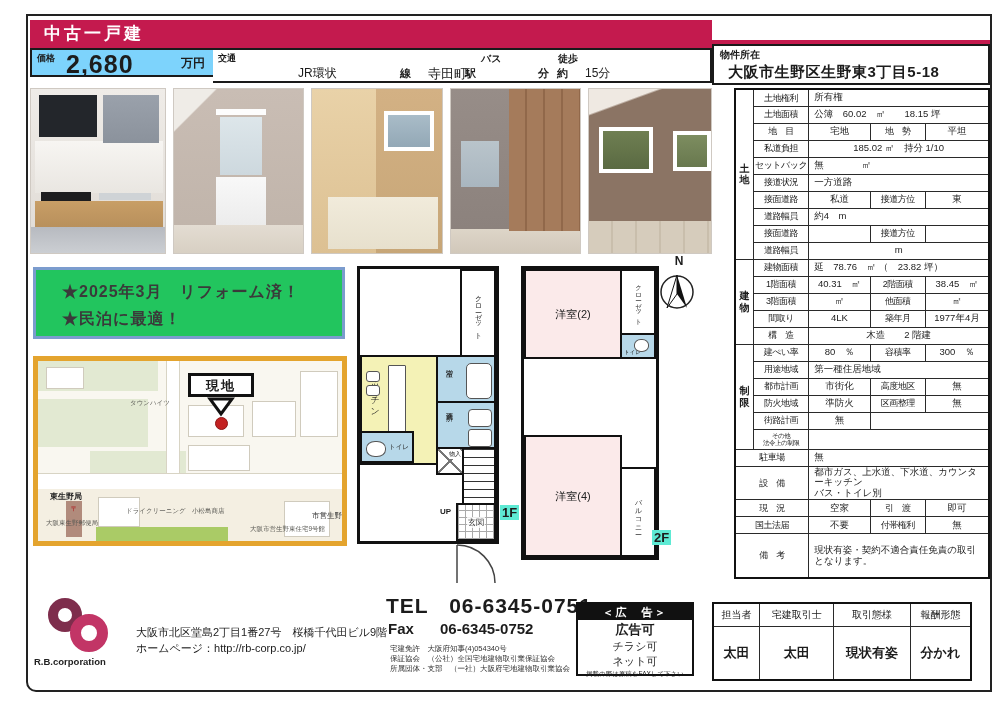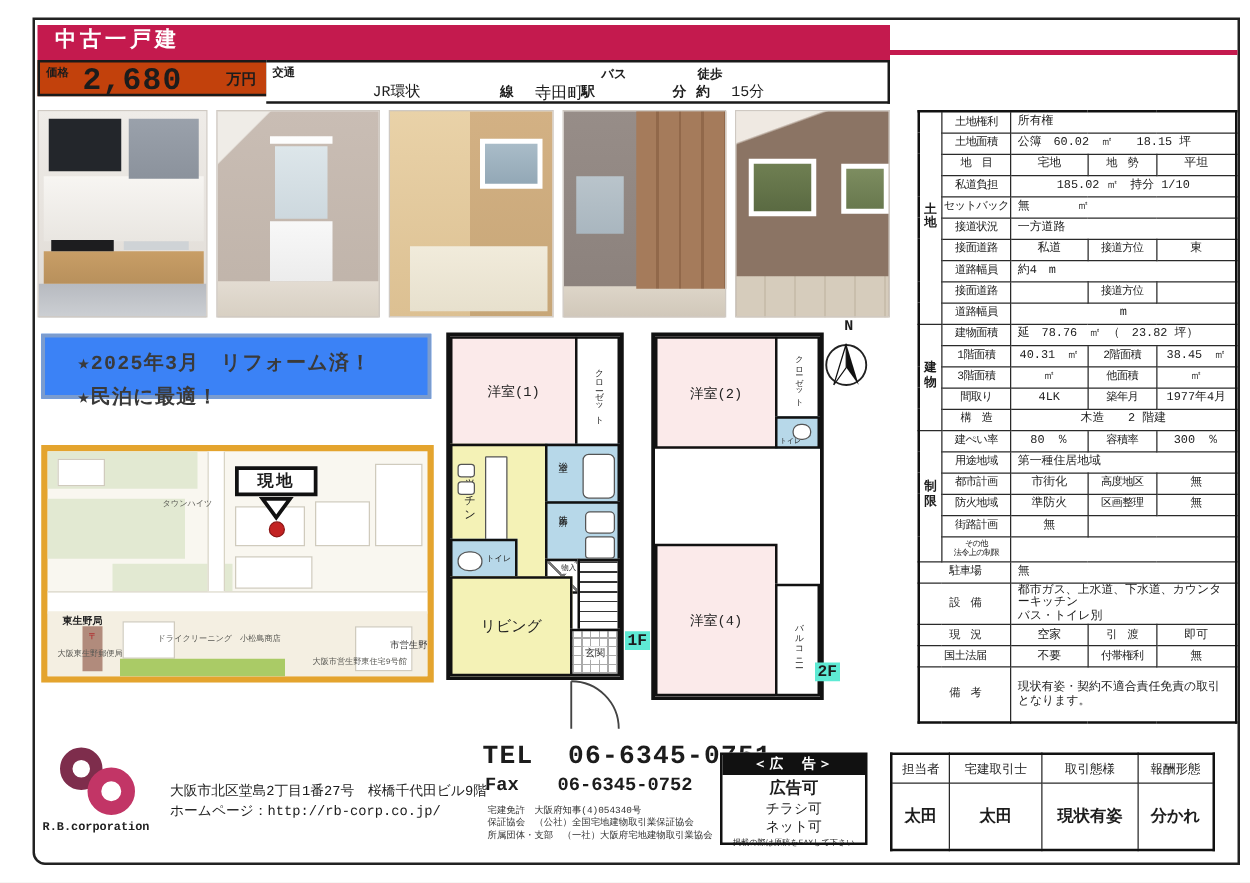--- a/index.html
+++ b/index.html
@@ -1,25 +1,25 @@
 <!DOCTYPE html>
 <html style="--crimson: #c41a4e; --map_border: #e4a42e; --callout_blue: #7b9cce; --plan_pink: #fbeaea; --plan_yellow: #f4f2b6; --plan_blue: #b7d8e9; --logo_maroon: #7e2d4c; --logo_pink: #c23566;"><head>
 <meta charset="utf-8">
 <style>
   html,body{margin:0;padding:0;background:#f1efec;}
   .page{position:relative;width:1000px;height:706px;background:#fff;overflow:hidden;
-        font-family:Liberation Mono, monospace;color:#1c1c1c;}
+        font-family:Liberation Sans, sans-serif;color:#1c1c1c;}
   .abs{position:absolute;}
   .sheet{position:absolute;left:26px;top:14px;width:962px;height:674px;border:2px solid #222;
          border-radius:0 0 0 10px;background:#fff;}
   
   .banner{position:absolute;left:30px;top:20px;width:682px;height:28px;background:var(--crimson,#c41a4e);
           color:#fff;font-weight:bold;font-size:17px;letter-spacing:3px;line-height:28px;padding-left:14px;box-sizing:border-box;}
   .banner-sliver{position:absolute;left:712px;top:40px;width:278px;height:4px;background:var(--crimson,#c41a4e);}
-  .pricebox{position:absolute;left:30px;top:48px;width:185px;height:29px;border:2px solid #1a1a1a;box-sizing:border-box;background:#c2410c;}
+  .pricebox{position:absolute;left:30px;top:48px;width:185px;height:29px;border:2px solid #1a1a1a;box-sizing:border-box;background:#7dd3fc;}
   .pricebox .lab{position:absolute;left:5px;top:2px;font-size:9px;font-weight:bold;}
   .pricebox .val{position:absolute;left:34px;top:0px;font-size:25px;font-weight:bold;letter-spacing:1px;}
   .pricebox .unit{position:absolute;right:8px;bottom:3px;font-size:12px;font-weight:bold;}
   .transbox{position:absolute;left:213px;top:48px;width:499px;height:35px;border:2px solid #1a1a1a;border-left:none;box-sizing:border-box;background:#fff;font-size:11px;}
   .transbox span{position:absolute;white-space:nowrap;}
   .addrbox{position:absolute;left:712px;top:44px;width:278px;height:41px;border:2px solid #1a1a1a;box-sizing:border-box;background:#fff;}
   .addrbox .lab{position:absolute;left:6px;top:2px;font-size:10px;font-weight:bold;}
   .addrbox .val{position:absolute;left:14px;top:17px;font-size:15px;font-weight:600;letter-spacing:0.5px;}
   
   .photos{position:absolute;left:30px;top:88px;width:682px;height:166px;display:flex;gap:7px;}
@@ -52,22 +52,22 @@
     linear-gradient(#ddd5c8,#cfc6b8) 0 140px / 100% 28px no-repeat,
     linear-gradient(#978d88,#8a807b);}
   .ph5{width:125px;background:
     linear-gradient(#6f7f52,#5a6a42) 14px 42px / 46px 38px no-repeat,
     linear-gradient(#7d8d60,#68784e) 88px 46px / 30px 32px no-repeat,
     linear-gradient(#ffffff,#ffffff) 10px 38px / 54px 46px no-repeat,
     linear-gradient(#ffffff,#ffffff) 84px 42px / 38px 40px no-repeat,
     repeating-linear-gradient(90deg,#d6ccbc 0 22px,#c9beac 22px 24px) 0 132px / 100% 36px no-repeat,
     linear-gradient(160deg,#efe9e2 12%,#8b7464 13%);}
   
-  .callout{position:absolute;left:33px;top:267px;width:312px;height:52px;border:3px solid var(--callout_blue,#7b9cce);
-           box-sizing:border-box;background:#3b82f6;padding:8px 0 0 26px;font-size:16px;font-weight:bold;color:#3a3a3a;line-height:27px;letter-spacing:1px;}
+  .callout{position:absolute;left:33px;top:267px;width:312px;height:72px;border:3px solid var(--callout_blue,#7b9cce);
+           box-sizing:border-box;background:#22c55e;padding:8px 0 0 26px;font-size:16px;font-weight:bold;color:#3a3a3a;line-height:27px;letter-spacing:1px;}
   
   .map{position:absolute;left:33px;top:356px;width:314px;height:190px;border:5px solid var(--map_border,#e4a42e);
        box-sizing:border-box;background:#f9f7f0;overflow:hidden;}
   .map .lower{position:absolute;left:0;top:128px;width:100%;height:60px;background:#f4efe2;}
   .map .roadh{position:absolute;left:0;top:112px;width:100%;height:16px;background:#fff;border-top:1px solid #d8d4c4;border-bottom:1px solid #d8d4c4;}
   .map .roadv{position:absolute;left:128px;top:0;width:12px;height:112px;background:#fff;border-left:1px solid #d8d4c4;border-right:1px solid #d8d4c4;}
   .map .green{position:absolute;background:#e2e9d2;}
   .map .bld{position:absolute;background:#fff;border:1px solid #d0cbbd;}
   .map .park{position:absolute;left:58px;top:166px;width:132px;height:16px;background:#aacb66;}
   .map .post{position:absolute;left:28px;top:140px;width:16px;height:36px;background:#b18b7c;}
@@ -146,20 +146,24 @@
     <span style="left:345px;top:2px;font-size:10px;font-weight:bold">徒歩</span>
     <span style="left:85px;top:15px;font-size:12px">JR環状</span>
     <span style="left:187px;top:16px;font-size:11px;font-weight:bold">線</span>
     <span style="left:215px;top:15px;font-size:13px">寺田町</span>
     <span style="left:252px;top:16px;font-size:11px;font-weight:bold">駅</span>
     <span style="left:325px;top:16px;font-size:11px;font-weight:bold">分</span>
     <span style="left:344px;top:16px;font-size:11px;font-weight:bold">約</span>
     <span style="left:372px;top:15px;font-size:12px">15分</span>
   </div>
 
+  <div class="addrbox">
+    <span class="lab">物件所在</span>
+    <span class="val">大阪市生野区生野東3丁目5-18</span>
+  </div>
 
   <div class="photos">
     <div class="photo ph1"></div>
     <div class="photo ph2"></div>
     <div class="photo ph3"></div>
     <div class="photo ph4"></div>
     <div class="photo ph5"></div>
   </div>
 
   <div class="callout">
@@ -192,23 +196,20 @@
     <span class="mlabel" style="left:274px;top:150px;font-size:7.5px;color:#333">市営生野</span>
     <span class="mlabel" style="left:212px;top:164px">大阪市営生野東住宅9号館</span>
     <div class="genchi">現地</div>
     <svg class="abs" style="left:168px;top:36px" width="30" height="20">
       <polygon points="4,2 26,2 15,17" fill="#fff" stroke="#111" stroke-width="3"></polygon>
     </svg>
     <div class="reddot"></div>
   </div>
 
   <div class="plan plan1">
-    <div class="room pink" style="left:0;top:0;width:102px;height:88px">
-      <span>洋室(1)</span>
-      </div>
     <div class="room" style="left:100px;top:0;width:36px;height:88px;background:#fff">
       <span class="vtext" style="font-size:7px">クローゼット</span>
       </div>
     <div class="room yellow" style="left:0;top:86px;width:78px;height:110px">
       <span class="vtext" style="position:absolute;left:6px;top:10px;font-size:9px">キッチン</span>
       <div class="fixture" style="left:26px;top:8px;width:16px;height:66px;border-radius:1px"></div>
       <div class="fixture" style="left:4px;top:14px;width:12px;height:9px"></div>
       <div class="fixture" style="left:4px;top:28px;width:12px;height:9px"></div>
     </div>
     <div class="room blue" style="left:76px;top:86px;width:60px;height:48px">
@@ -222,23 +223,20 @@
     </div>
     <div class="room blue" style="left:0;top:162px;width:54px;height:32px">
       <span style="position:absolute;right:3px;top:10px;font-size:6.5px">トイレ</span>
       <div class="fixture" style="left:4px;top:8px;width:18px;height:14px;border-radius:45%"></div>
     </div>
     <div class="room xbox" style="left:76px;top:178px;width:28px;height:28px">
       <span style="position:absolute;right:1px;top:1px;font-size:6px;background:#fff">物入</span>
       </div>
     <div class="room stairs" style="left:102px;top:178px;width:34px;height:58px"></div>
     <span class="abs" style="left:80px;top:238px;font-size:8px;font-weight:bold">UP</span>
-    <div class="room yellow" style="left:0;top:192px;width:98px;height:80px">
-      <span style="font-size:12px">リビング</span>
-      </div>
     <div class="room hatch" style="left:96px;top:234px;width:40px;height:38px">
       <span style="font-size:8px;background:rgba(255,255,255,0.8);padding:0 1px">玄関</span>
       </div>
   </div>
   <svg class="abs" style="left:455px;top:543px" width="42" height="42">
     <path d="M2,2 A38,38 0 0 1 40,40" fill="none" stroke="#444" stroke-width="1.5"></path>
     <line x1="2" y1="2" x2="2" y2="40" stroke="#444" stroke-width="1.5"></line>
   </svg>
   <span class="floor-tag" style="left:500px;top:505px">1F</span>
 

